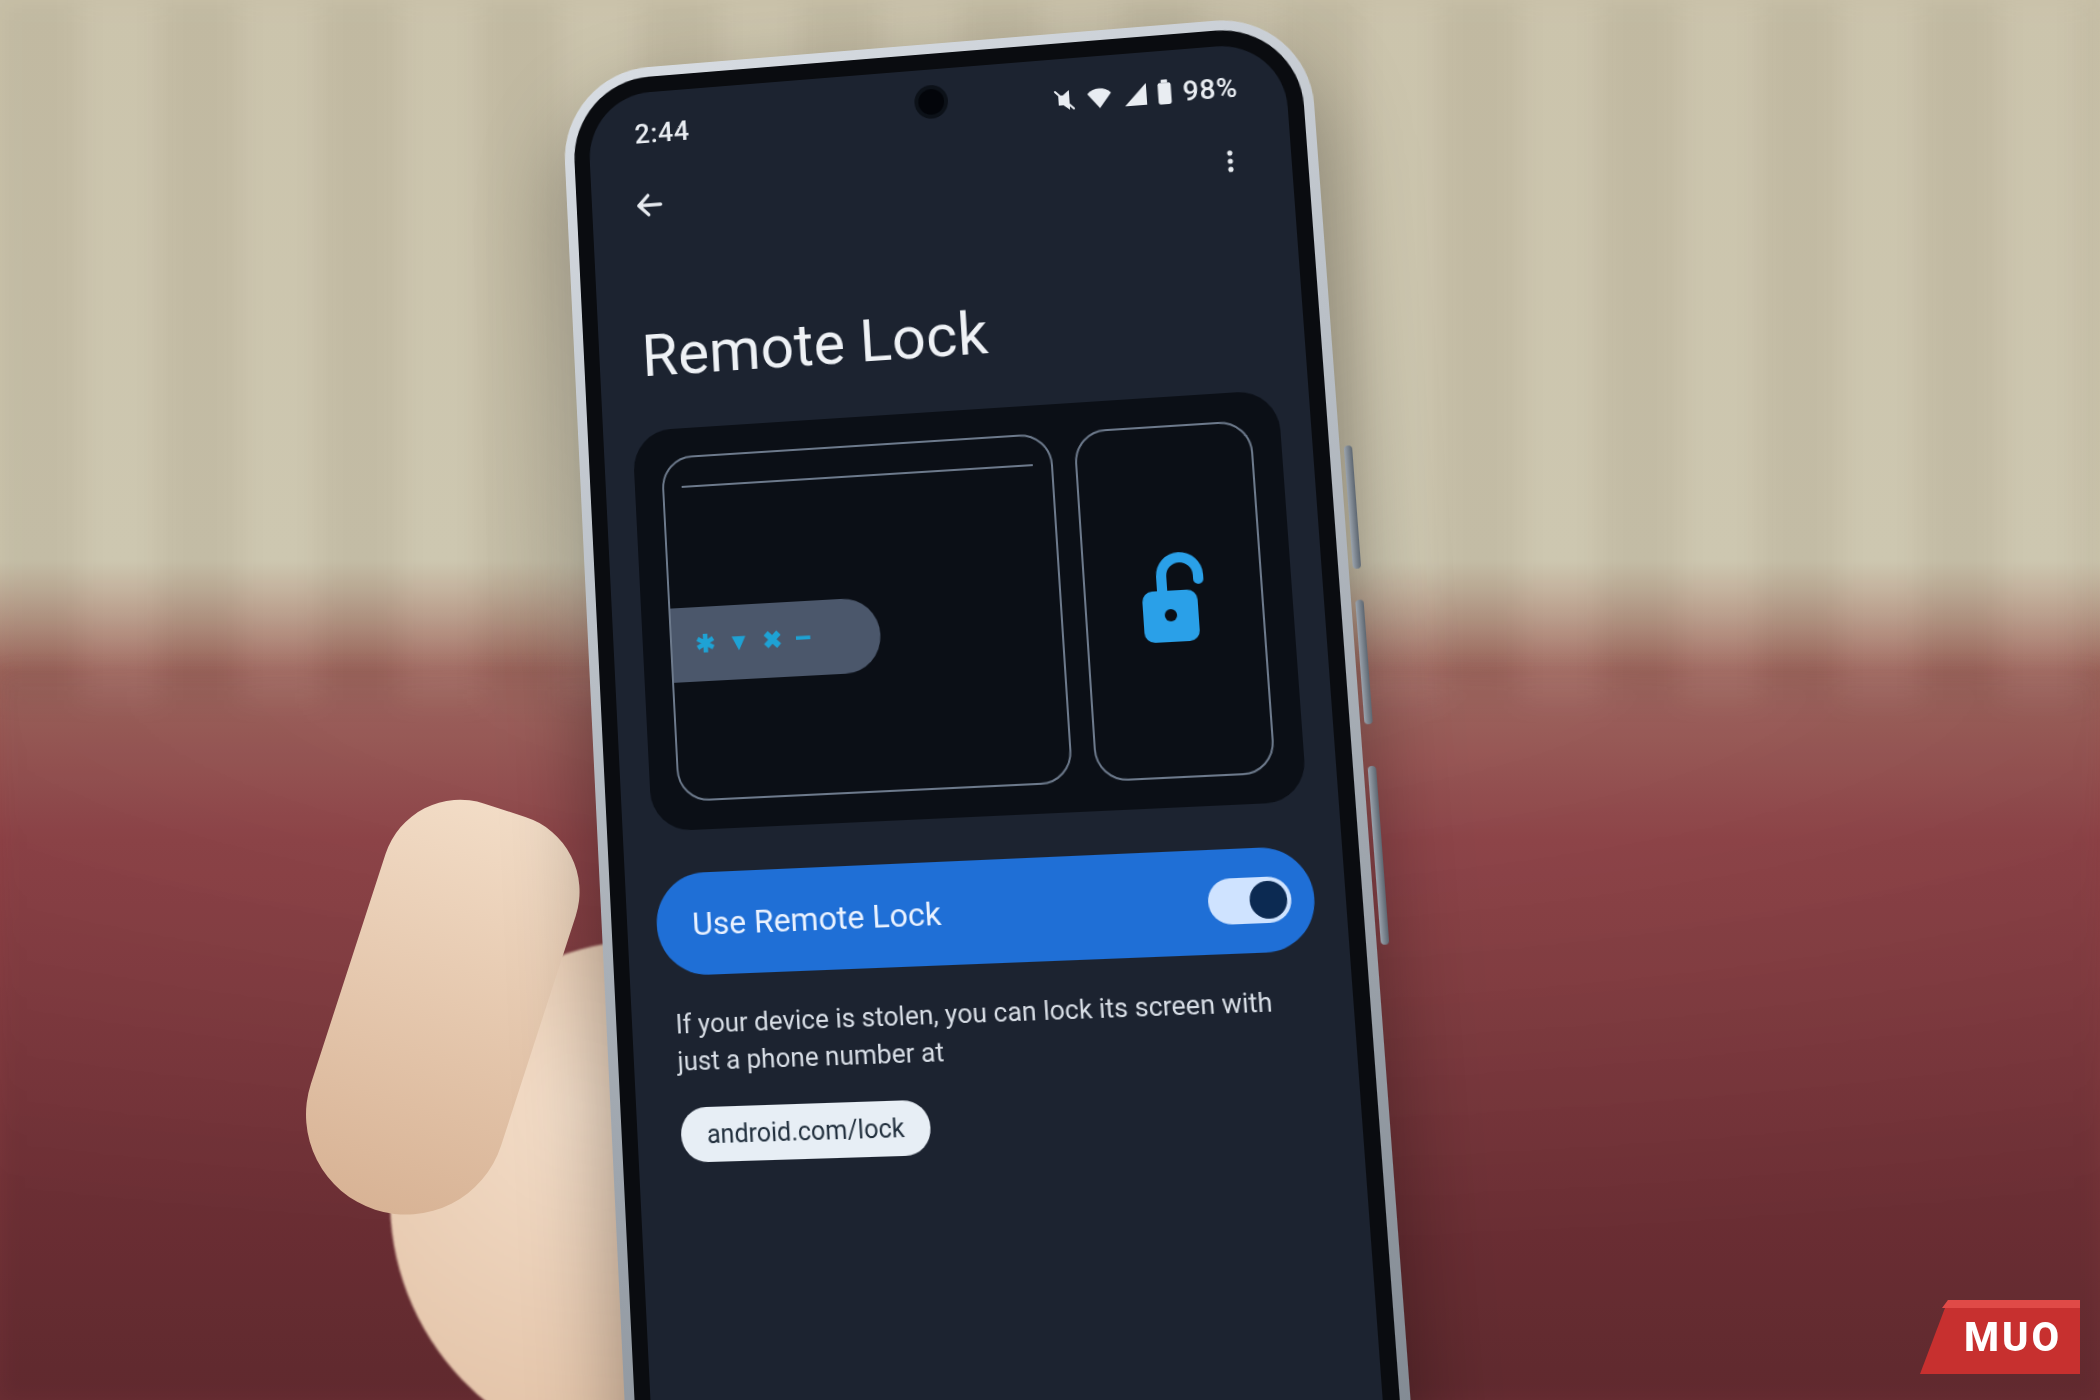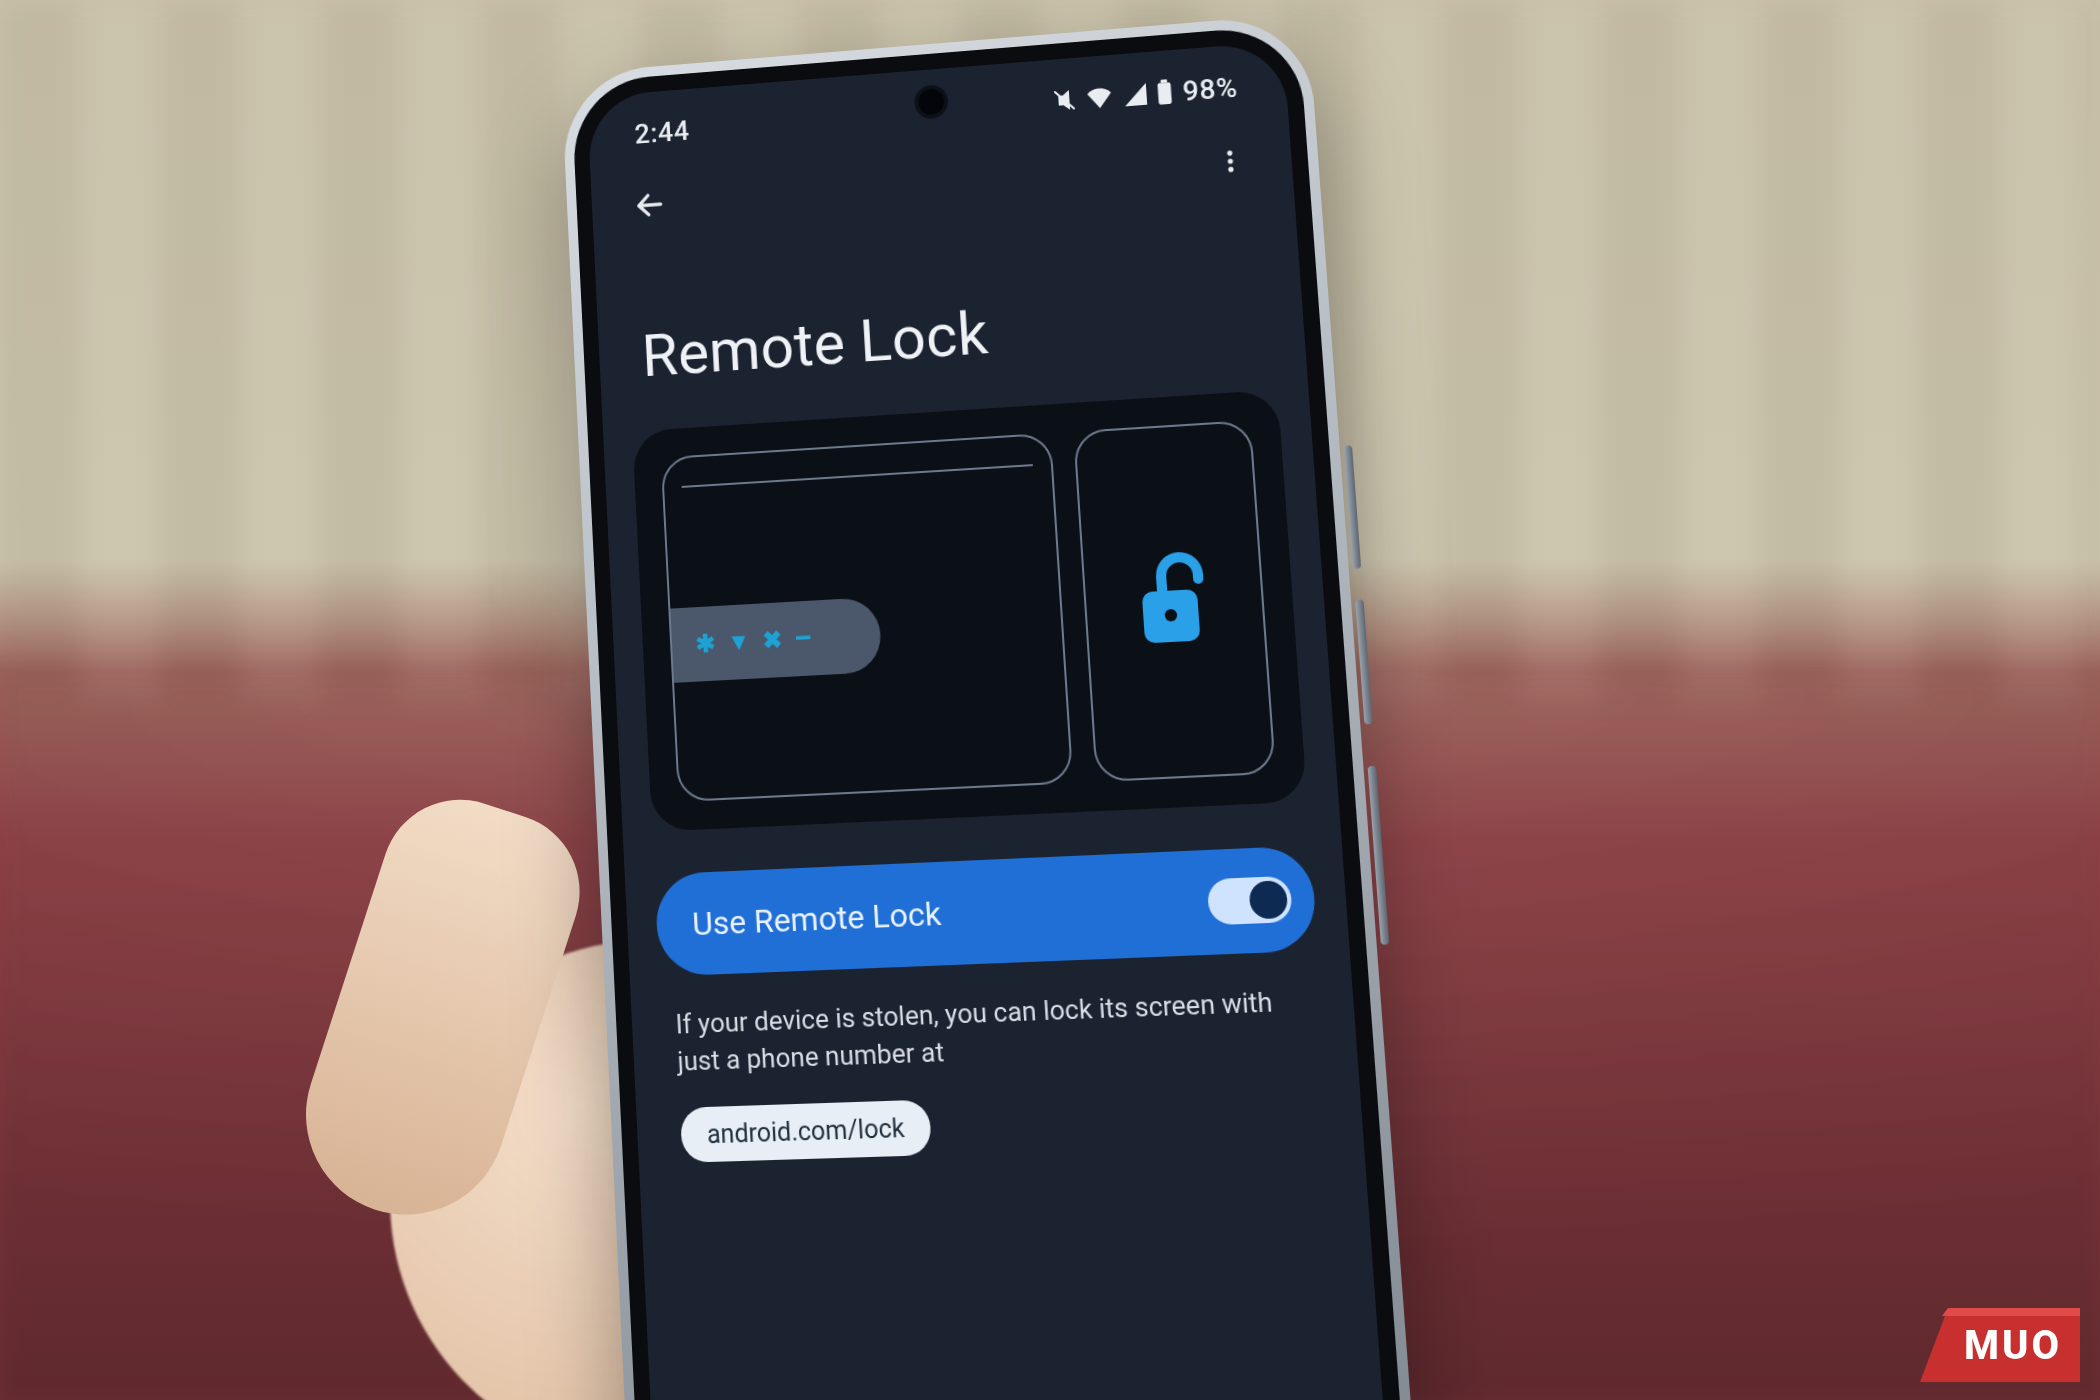--- a/index.html
+++ b/index.html
@@ -181,21 +181,21 @@
     margin:26px 0 0 44px;
     background: var(--chip-bg);
     color: var(--chip-text);
     font-size:25px;
     padding:12px 26px;
     border-radius:26px;
   }
 
   
   .muo {
-    position:absolute; right:20px; bottom:10px;
+    position:absolute; right:20px; bottom:18px;
     width:160px; height:90px;
   }
   .muo svg{ width:100%; height:100%; display:block; }
   .muo-text{
     position:absolute; inset:0;
     display:flex; align-items:center; justify-content:center;
     padding-left:26px;
     font-weight:800; font-size:40px; letter-spacing:3px; color:#fff;
   }
 

